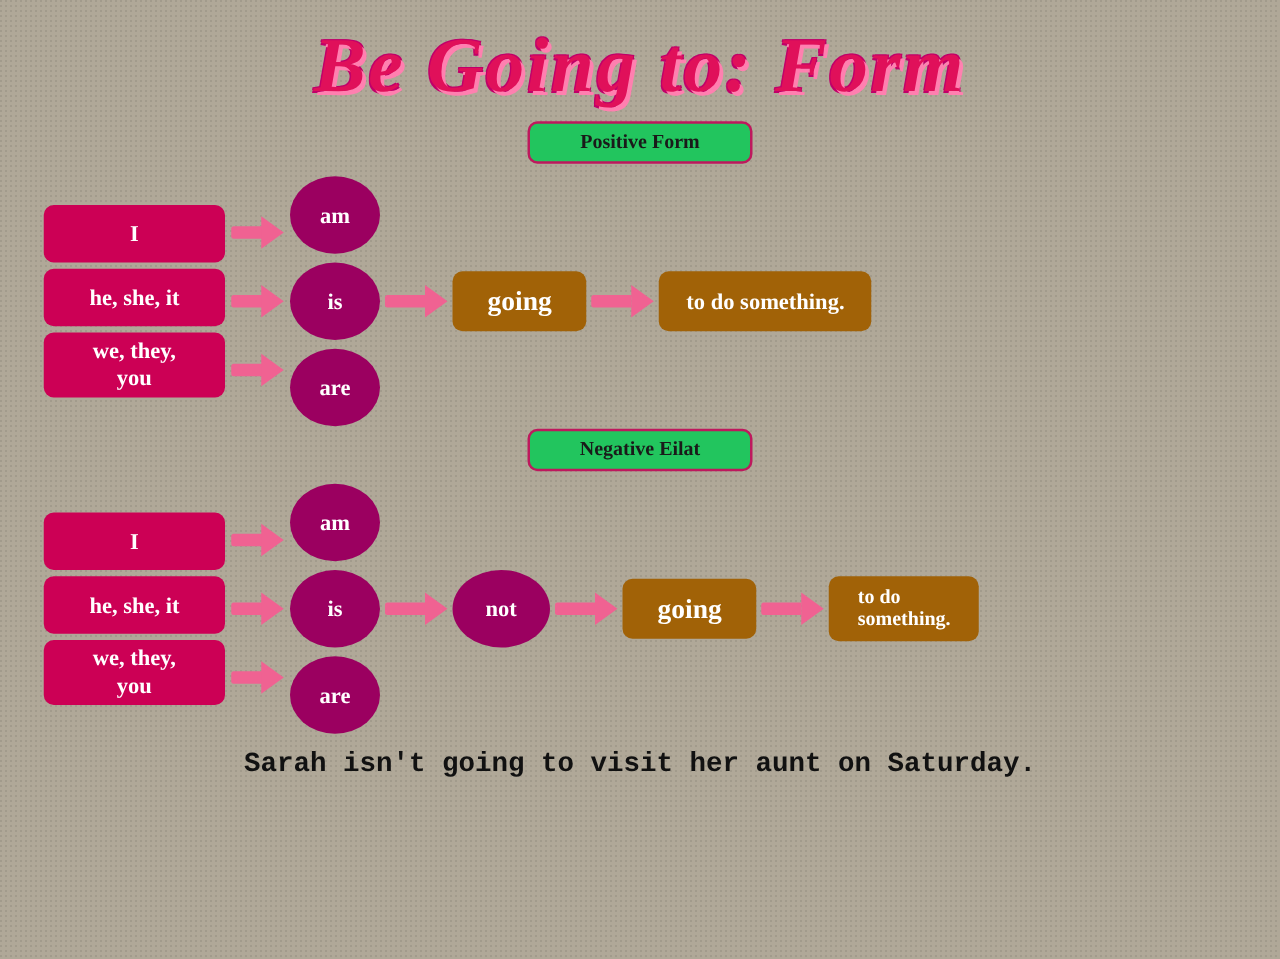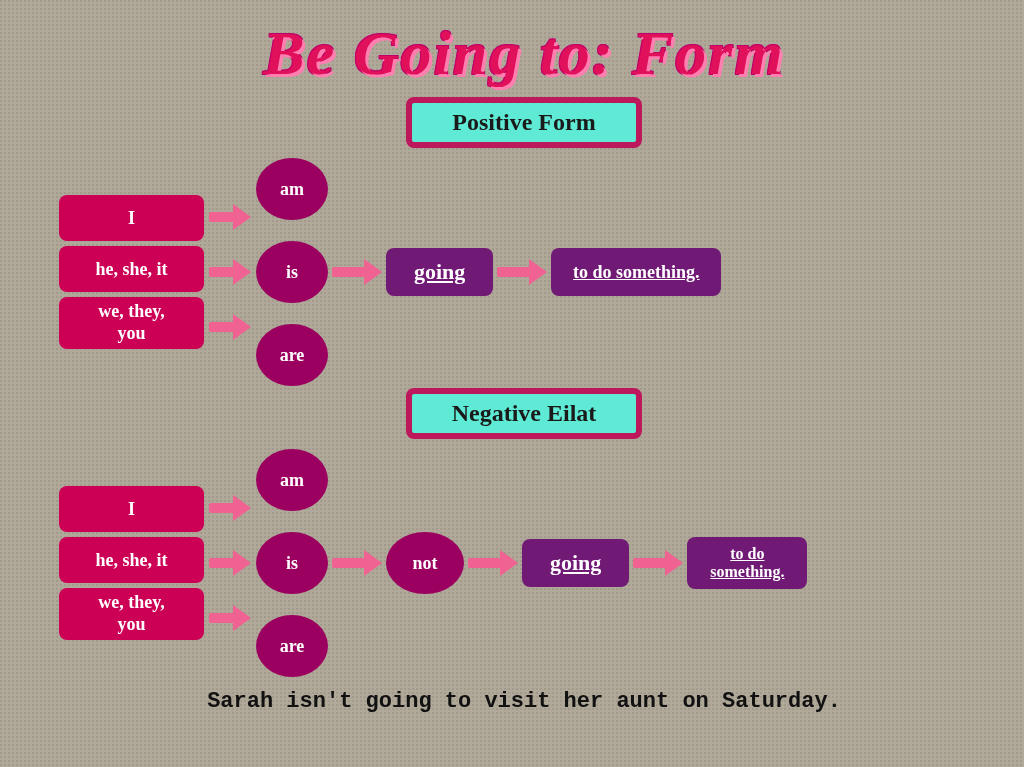--- a/index.html
+++ b/index.html
@@ -28,25 +28,25 @@
         -1px -1px 0 #c0006a,
         1px -1px 0 #c0006a,
         -1px 1px 0 #c0006a,
         1px 1px 0 #c0006a;
       letter-spacing: 2px;
       font-style: italic;
     }
 
     
     .section-label {
-      background: #5eead4;
-      border: 6px solid #be185d;
+      background: #22c55e;
+      border: 2px solid #be185d;
       border-radius: 8px;
       padding: 6px 40px;
-      font-size: 24px;
+      font-size: 16px;
       font-weight: bold;
       color: #1a1a1a;
       display: inline-block;
       text-align: center;
     }
 
     .section-label-wrapper {
       text-align: center;
       margin: 8px 0 10px 0;
     }
@@ -77,63 +77,61 @@
       display: inline-flex;
       align-items: center;
       justify-content: center;
       width: 72px;
       height: 62px;
       text-align: center;
     }
 
     
     .long-box {
-      background: #701a75;
+      background: #a16207;
       border-radius: 8px;
       color: white;
       font-weight: bold;
       font-size: 20px;
       display: inline-flex;
       align-items: center;
       justify-content: center;
       padding: 8px 18px;
       min-height: 48px;
-      text-decoration: underline;
     }
 
     .long-box.going {
       font-size: 22px;
       padding: 8px 28px;
     }
 
     .long-box.todo {
       font-size: 18px;
       min-width: 170px;
-      text-align: center;
+      text-align: left;
     }
 
     .example-text {
       font-size: 22px;
       font-weight: bold;
       color: #111;
       text-align: center;
       margin: 8px 0 6px 0;
       font-family: 'Courier New', monospace;
     }
 
     .positive-section {
       margin-top: 4px;
     }
     .negative-section {
       margin-top: 2px;
     }
 
     .main-container {
       padding: 0 20px;
-      margin-left: 24px;
     }
 
     
     .grammar-block {
       display: flex;
       align-items: center;
       margin-left: 15px;
     }
 
     .col-subjects {
@@ -145,21 +143,21 @@
     .col-arrows {
       display: flex;
       flex-direction: column;
       gap: 16px;
       margin: 0 3px;
     }
 
     .col-verbs {
       display: flex;
       flex-direction: column;
-      gap: 21px;
+      gap: 7px;
     }
 
     
     .arrow-shape {
       display: inline-block;
       position: relative;
       height: 26px;
       width: 42px;
       margin: 0 2px;
     }

